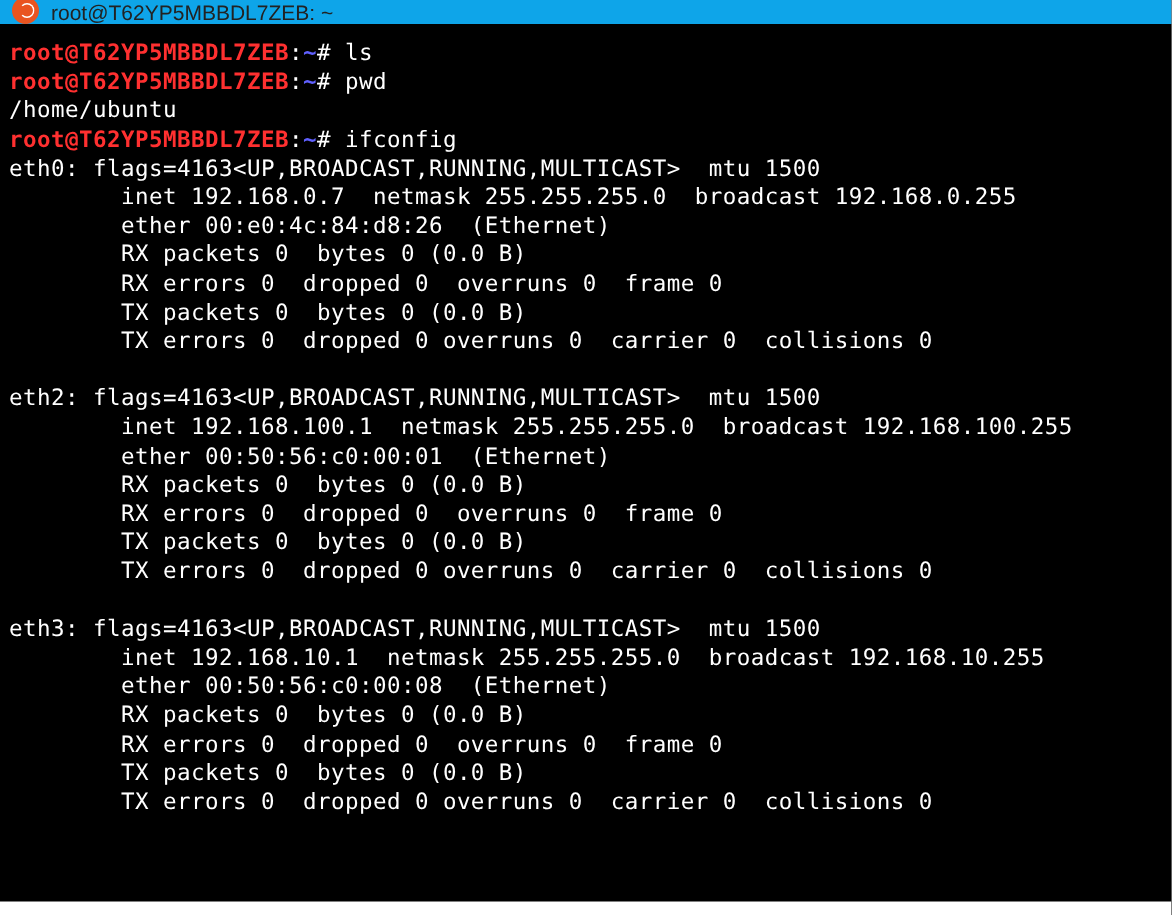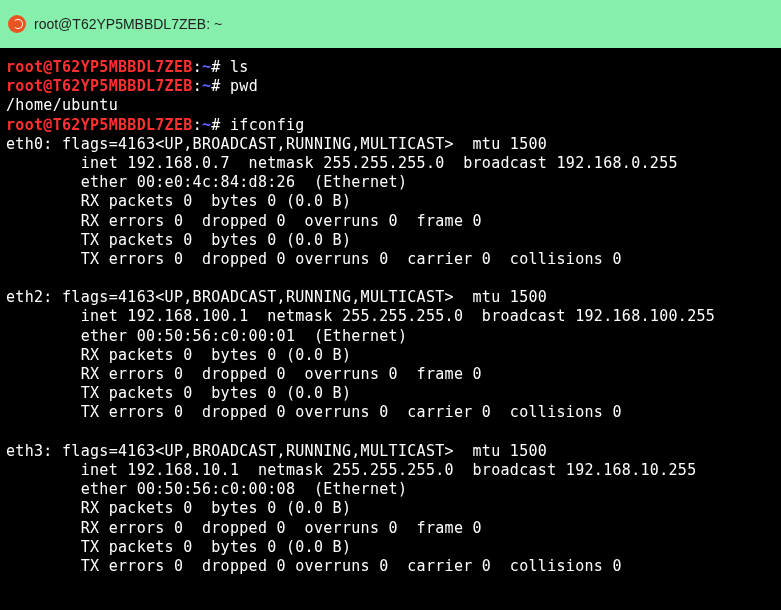--- a/index.html
+++ b/index.html
@@ -5,24 +5,24 @@
 * { margin: 0; padding: 0; box-sizing: border-box; }
 body {
   width: 781px;
   height: 610px;
   font-family: "Consolas", "DejaVu Sans Mono", monospace;
   font-size: 15px;
   background: #fff;
   overflow: hidden;
 }
 .titlebar {
-  height: 48px;
-  background: #86efac;
+  height: 16px;
+  background: #0ea5e9;
   display: flex;
-  align-items: center;
+  align-items: flex-end;
   padding: 0 8px;
   gap: 8px;
 }
 .titlebar .icon {
   width: 18px;
   height: 18px;
   border-radius: 50%;
   background: #e95420;
   display: inline-block;
   position: relative;

